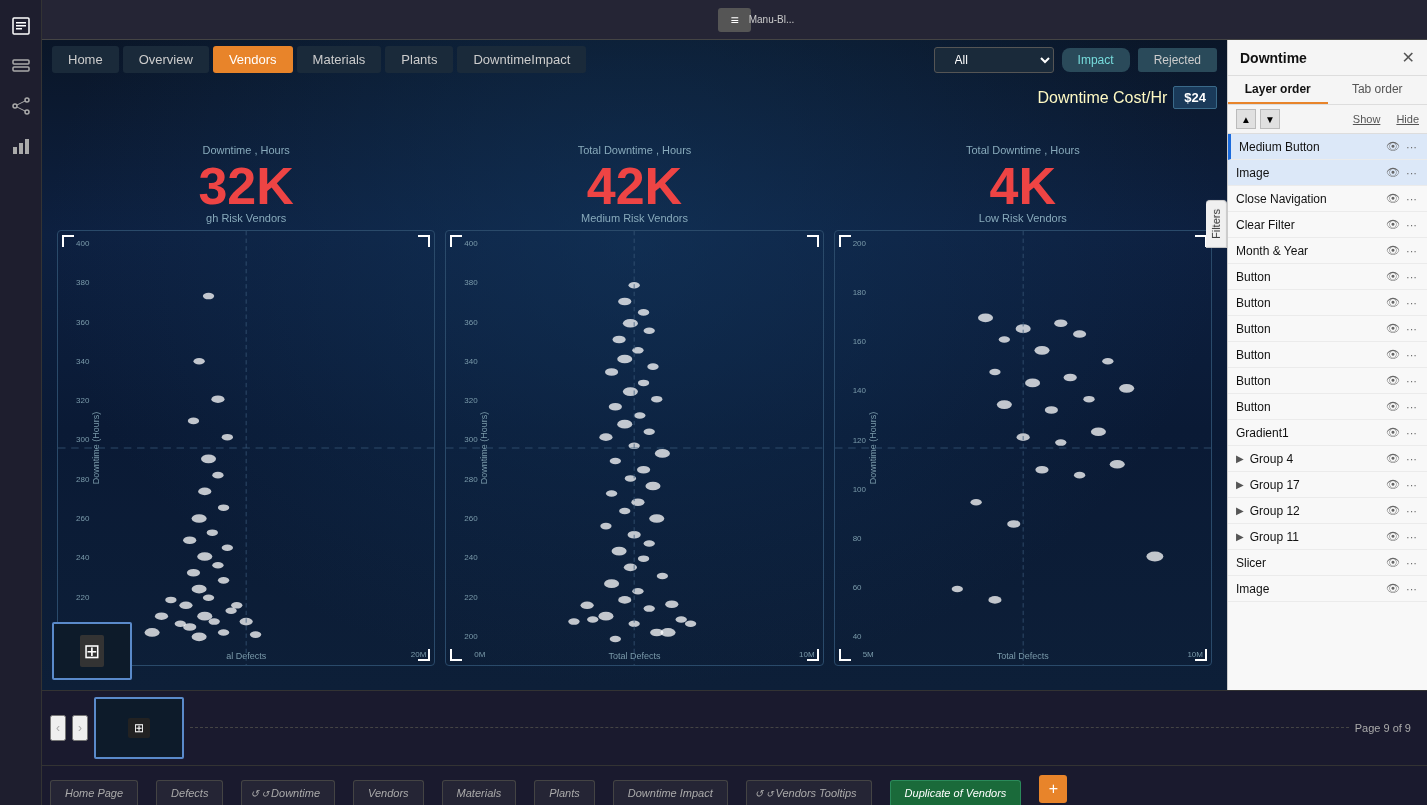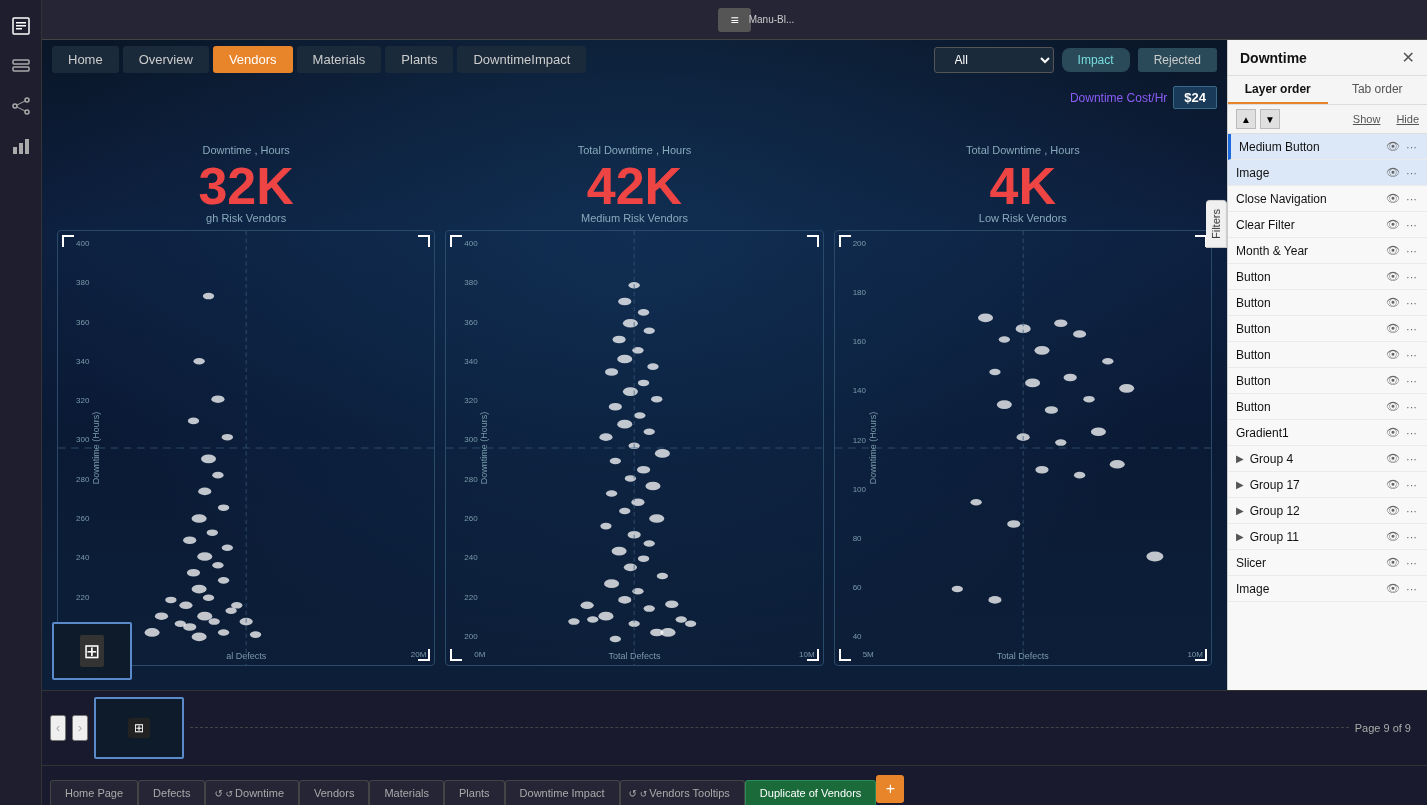--- a/index.html
+++ b/index.html
@@ -52,21 +52,21 @@
     .impact-btn, .rejected-btn {
       padding: 5px 16px; border: none; border-radius: 3px; cursor: pointer; font-size: 12px;
     }
     .impact-btn { background: #2a4a5a; color: #7dd; border-radius: 8px; }
     .rejected-btn { background: #2a4a5a; color: #ccc; }
 
     
     .cost-bar {
       position: absolute; top: 50px; right: 10px; display: flex; align-items: center; gap: 6px; z-index: 10;
     }
-    .cost-label { color: #8b5cf6; font-size: 12px; }
+    .cost-label { color: #fef9c3; font-size: 16px; }
     .cost-value { background: #1a3a5a; border: 1px solid #3a6a8a; color: #fff; padding: 3px 10px; border-radius: 2px; font-size: 13px; font-weight: bold; }
 
     
     .charts-area {
       position: absolute; top: 80px; left: 0; right: 0; bottom: 0; display: flex; padding: 10px;
     }
     .chart-panel {
       flex: 1; margin: 14px 5px; display: flex; flex-direction: column;
     }
     .chart-header {
@@ -111,21 +111,21 @@
       width: 80px; height: 58px; border: 2px solid #3a6a9a; background: #0d1b2a; border-radius: 2px; flex-shrink: 0; position: relative; overflow: hidden; display: flex; align-items: center; justify-content: center; cursor: pointer;
     }
     .page-thumb.active { border-color: #5a8aca; }
     .thumb-icon { font-size: 20px; color: #fff; background: #333; padding: 4px; border-radius: 2px; }
 
     
     .page-tabs {
       height: 40px; background: #1a1a2e; border-top: 1px solid #333; display: flex; align-items: flex-end; padding: 0 8px; gap: 0; overflow: hidden;
     }
     .page-tab {
-      padding: 6px 14px; background: #252535; border: 1px solid #444; border-bottom: none; border-radius: 3px 3px 0 0; color: #aaa; font-size: 11px; cursor: pointer; white-space: nowrap; margin-right: 0;
+      padding: 6px 14px; background: #252535; border: 1px solid #444; border-bottom: none; border-radius: 3px 3px 0 0; color: #aaa; font-size: 11px; cursor: pointer; white-space: nowrap; margin-right: 18px; font-style: italic;
     }
     .page-tab.active { background: #1a6a3a; color: #fff; border-color: #2a8a5a; }
     .page-tab.has-icon::before { content: '↺ '; font-size: 10px; }
     .add-tab-btn {
       width: 28px; height: 28px; background: #e8842a; border: none; color: #fff; border-radius: 3px; cursor: pointer; font-size: 16px; display: flex; align-items: center; justify-content: center; margin-bottom: 2px;
     }
     .page-info { color: #aaa; font-size: 11px; margin-right: 8px; }
 
     
     .right-panel {

